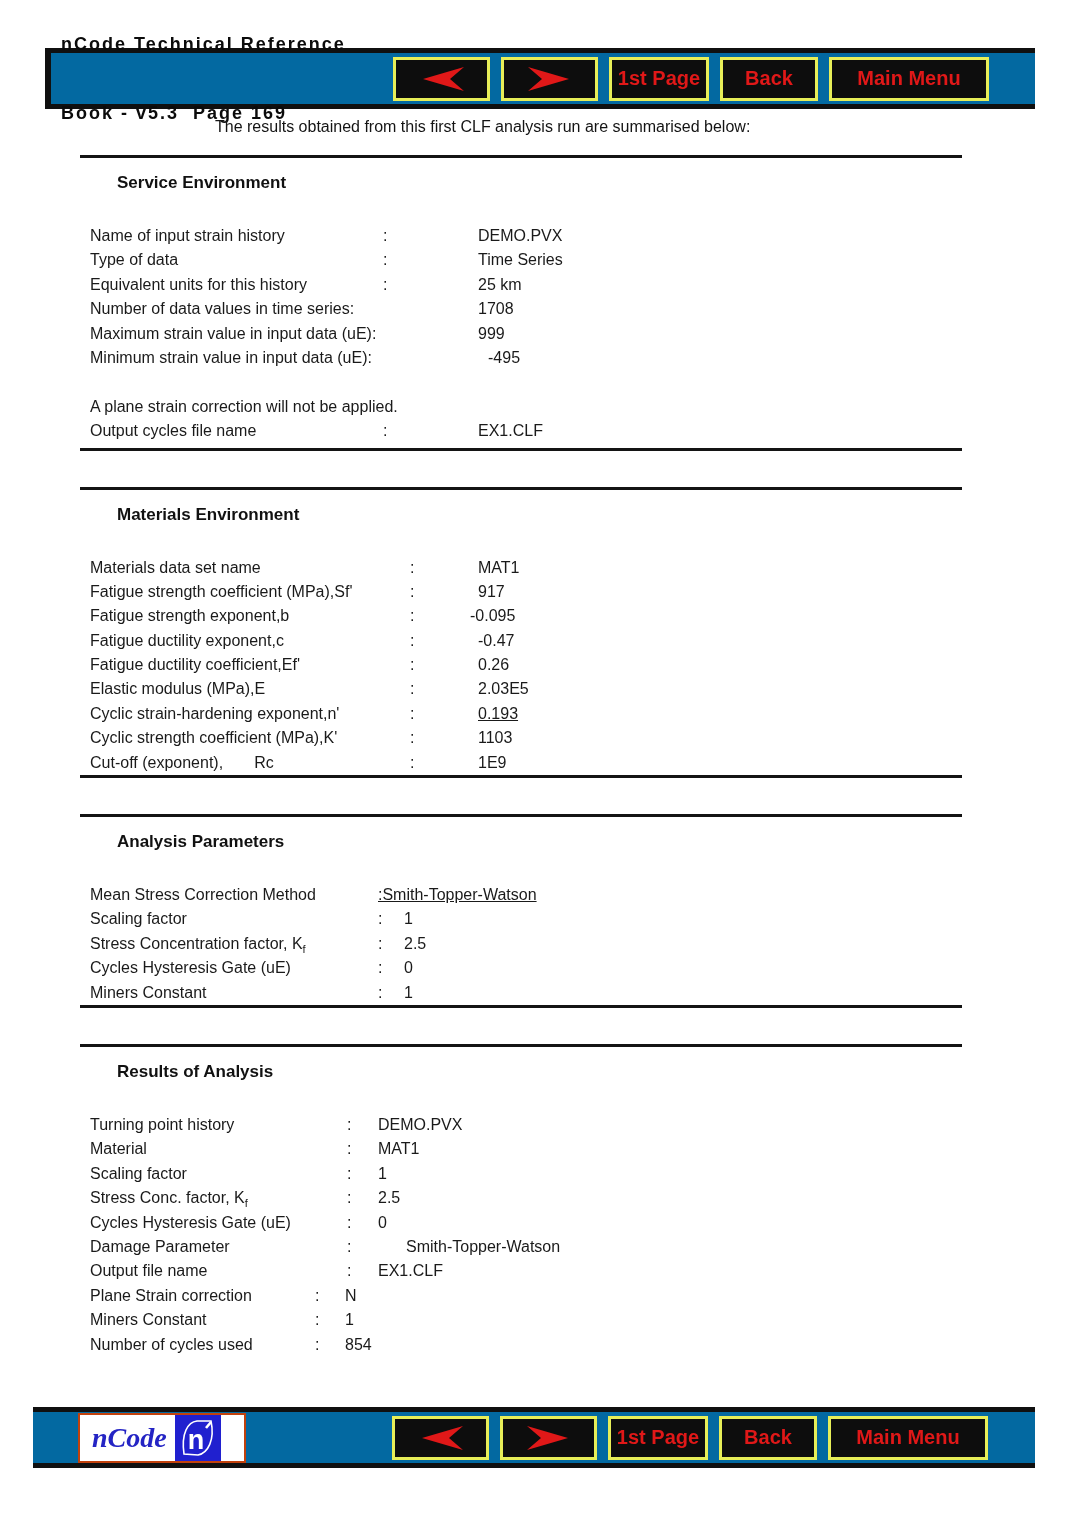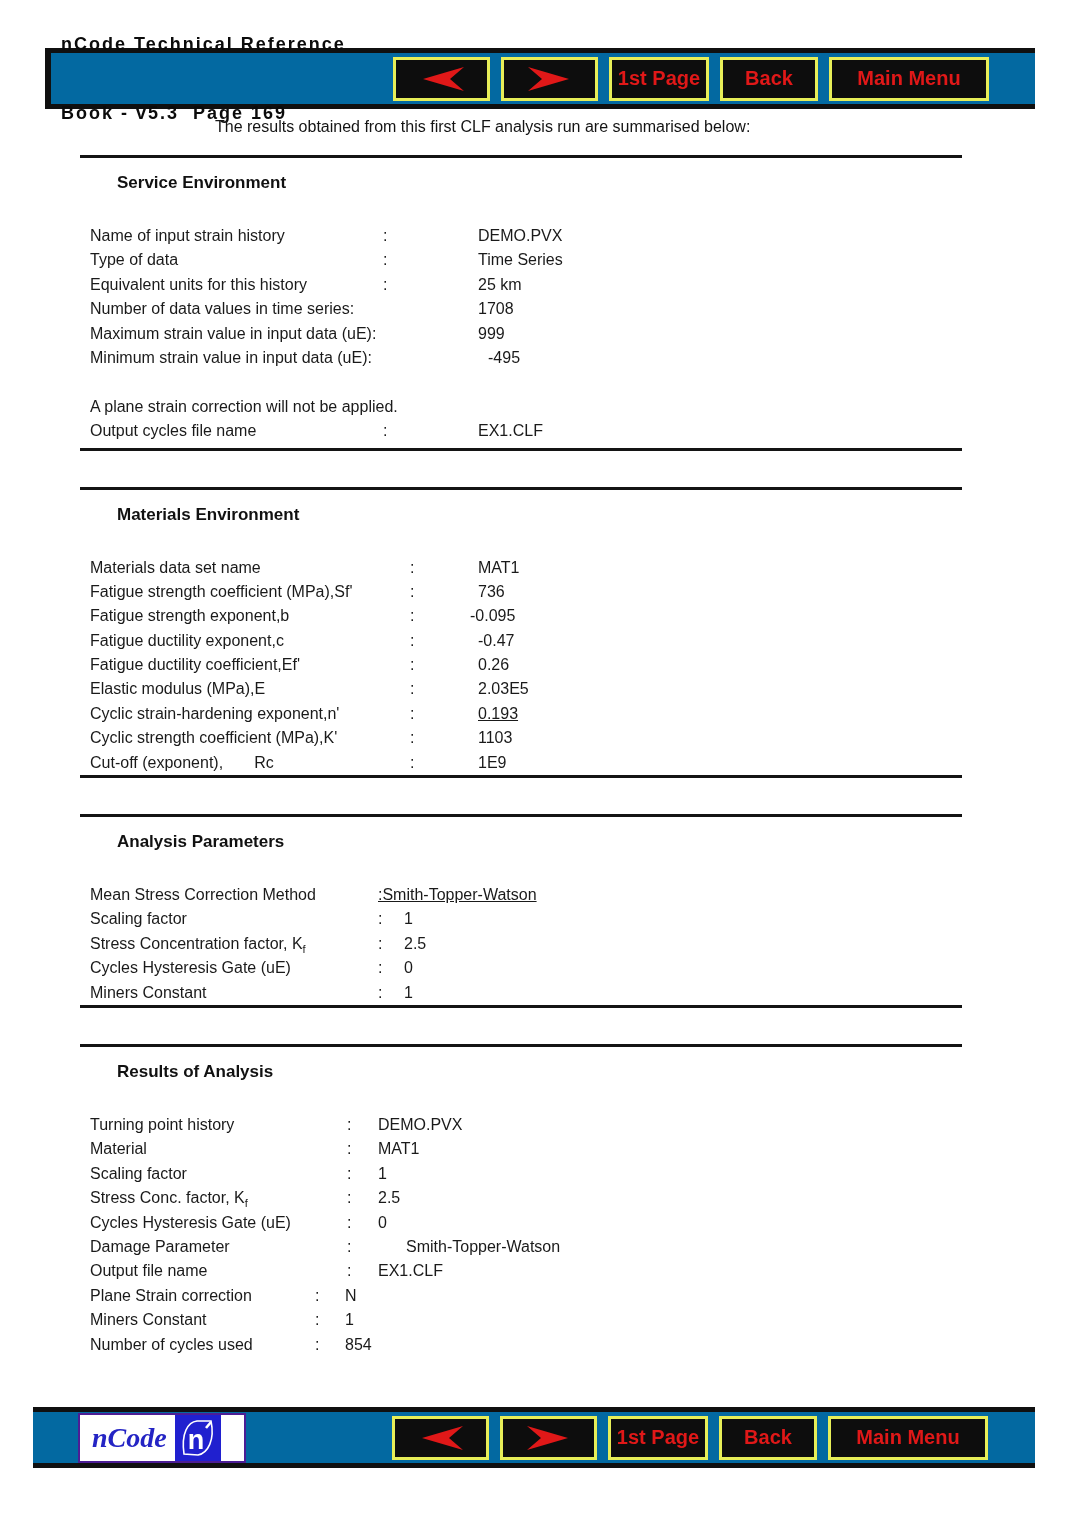--- a/index.html
+++ b/index.html
@@ -18,21 +18,21 @@
   .nav button{display:flex;align-items:center;justify-content:center;
       background:#0d0d0d;border:3px solid #e7ee58;color:#e01818;
       font-family:"Liberation Sans",sans-serif;font-weight:bold;font-size:20px;
       height:44px;box-sizing:border-box;padding:0;cursor:pointer;}
   .btn-arrow{width:97px;}
   .btn-first{width:100px;}
   .btn-back{width:98px;}
   .btn-main{width:160px;}
 
   
-  .logo-box{display:flex;align-items:center;background:#ffffff;border:2px solid #4c1d95;
+  .logo-box{display:flex;align-items:center;background:#ffffff;border:2px solid #c2410c;
             height:46px;width:152px;padding-left:12px;gap:8px;box-sizing:content-box;}
   .logo-text{font-family:"Liberation Serif",serif;font-style:italic;font-weight:bold;
              color:#2424c4;font-size:28px;line-height:28px;}
 
   
   .content{position:absolute;top:112px;left:0;width:964px;}
   .intro{margin:6px 0 0 215px;font-size:16px;color:#141414;}
   .rule{height:0;border-top:3px solid #141414;margin-left:80px;width:882px;}
   .rule.open{margin-top:36px;}
   .rule.first{margin-top:19px;}
@@ -121,21 +121,21 @@
     <div class="section-title">Materials Environment</div>
     <div class="rows">
         <div class="row">
           <span class="lab">Materials data set name</span>
           <span class="col" style="left: 320px;">:</span>
           <span class="val" style="left: 388px;">MAT1</span>
         </div>
         <div class="row">
           <span class="lab">Fatigue strength coefficient (MPa),Sf'</span>
           <span class="col" style="left: 320px;">:</span>
-          <span class="val" style="left: 388px;">736</span>
+          <span class="val" style="left: 388px;">917</span>
         </div>
         <div class="row">
           <span class="lab">Fatigue strength exponent,b</span>
           <span class="col" style="left: 320px;">:</span>
           <span class="val" style="left: 380px;">-0.095</span>
         </div>
         <div class="row">
           <span class="lab">Fatigue ductility exponent,c</span>
           <span class="col" style="left: 320px;">:</span>
           <span class="val" style="left: 388px;">-0.47</span>

